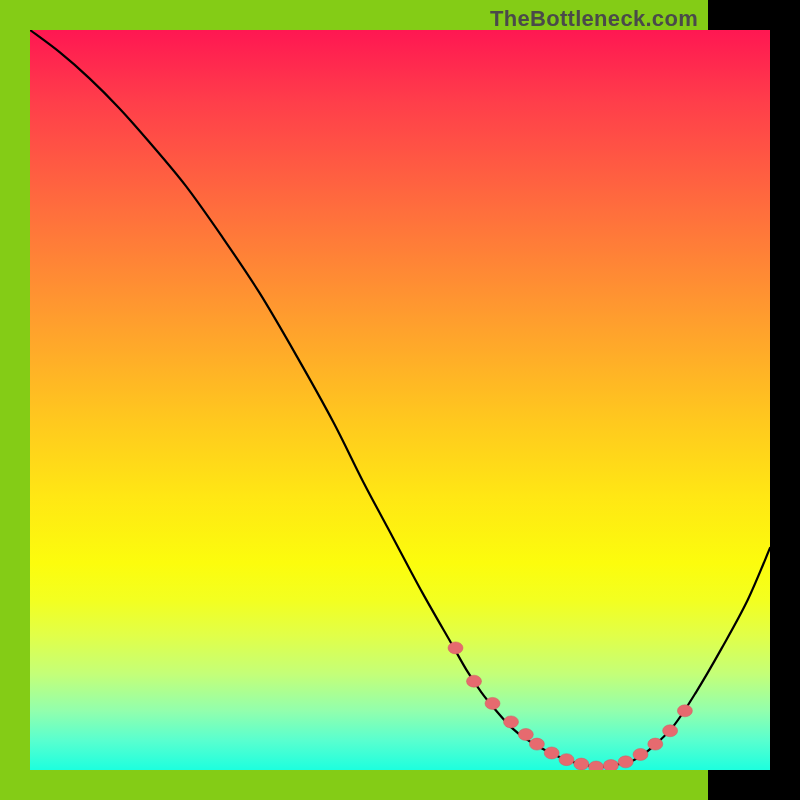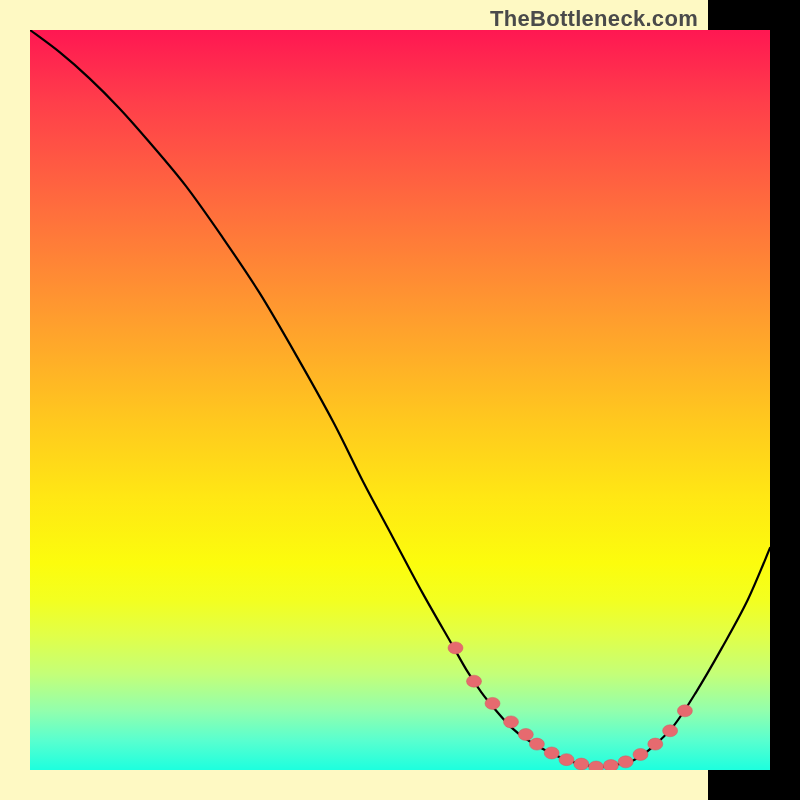--- a/index.html
+++ b/index.html
@@ -8,21 +8,21 @@
     width: 800px;
     height: 800px;
     background: #000;
     overflow: hidden;
     font-family: Arial, Helvetica, sans-serif;
   }
   .frame {
     position: relative;
     width: 708px;
     height: 800px;
-    background: #fef9c3;
+    background: #84cc16;
   }
   .watermark {
     position: absolute;
     top: 6px;
     right: 10px;
     color: #4a4a4a;
     font-size: 22px;
     font-weight: 600;
     letter-spacing: 0.3px;
     z-index: 3;

